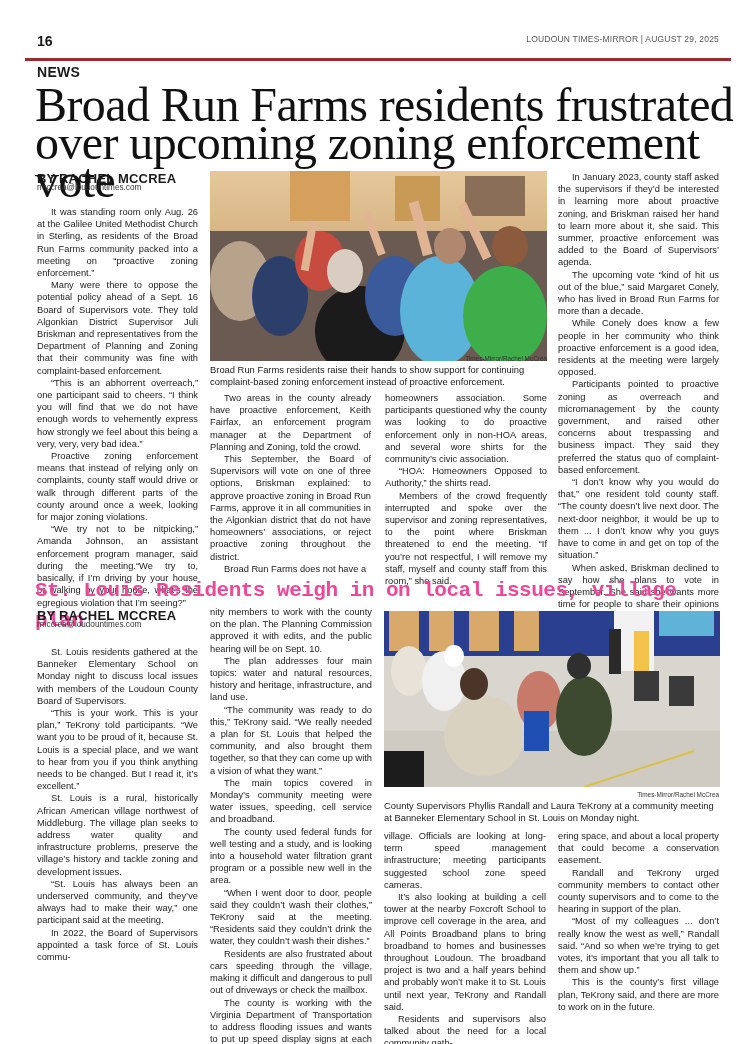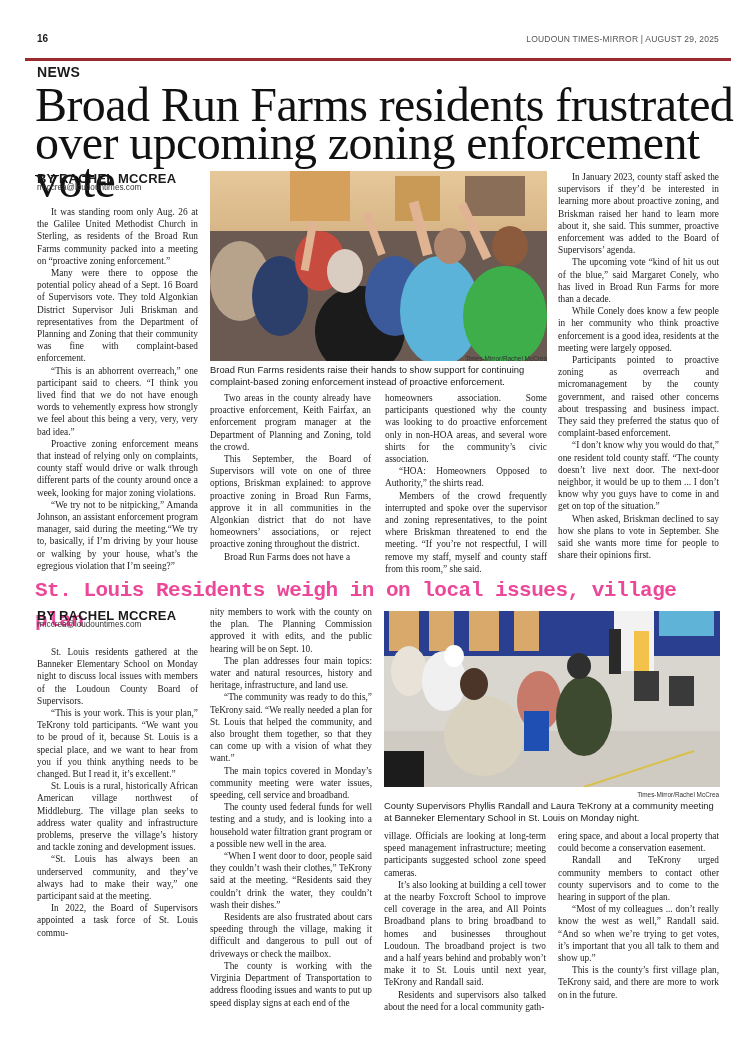--- a/index.html
+++ b/index.html
@@ -1,31 +1,31 @@
 <!DOCTYPE html>
 <html><head>
 <meta charset="utf-8">
 <style>
   * { margin: 0; padding: 0; box-sizing: border-box; }
   html, body { width: 756px; height: 1044px; background: #ffffff; overflow: hidden; }
   body { position: relative; font-family: "Liberation Serif", serif; color: #1a1a1a; }
 
   .folio { position: absolute; top: 33px; left: 37px; right: 37px; height: 14px; }
-  .page-num { position: absolute; left: 0; top: 0; font-family: "Liberation Sans", sans-serif; font-weight: bold; font-size: 10px; color: #1a1a1a; }
+  .page-num { position: absolute; left: 0; top: 0; font-family: "Liberation Sans", sans-serif; font-weight: bold; font-size: 14px; color: #1a1a1a; }
   .folio-right { position: absolute; right: 0; top: 1px; font-family: "Liberation Sans", sans-serif; font-size: 8.5px; color: #555; letter-spacing: 0.2px; }
   .rule { position: absolute; top: 58px; left: 25px; right: 25px; height: 3px; background: #9b2a30; }
   .section { position: absolute; top: 64px; left: 37px; font-family: "Liberation Sans", sans-serif; font-weight: bold; font-size: 14px; color: #1a1a1a; letter-spacing: 0.3px; text-align: right; }
 
   .headline1 { position: absolute; top: 86px; left: 35px; width: 700px; font-family: "Liberation Serif", serif; font-size: 48px; line-height: 38px; font-weight: normal; color: #111; letter-spacing: -0.6px; transform: scaleX(1.0); }
   .headline2 { position: absolute; top: 576px; left: 35px; width: 700px; font-family: Liberation Mono, monospace; font-size: 21px; line-height: 30px; color: #ec4899; letter-spacing: -0.5px; }
 
   .byline { position: absolute; font-family: "Liberation Sans", sans-serif; font-weight: bold; font-size: 13px; color: #1a1a1a; letter-spacing: 0.2px; }
   .email { position: absolute; font-family: "Liberation Sans", sans-serif; font-size: 8.2px; color: #333; }
 
-  .col { position: absolute; font-family: Liberation Serif, serif; font-size: 9.3px; line-height: 12.2px; color: #222; text-align: justify; hyphens: manual; }
+  .col { position: absolute; font-family: Liberation Sans, sans-serif; font-size: 9.3px; line-height: 12.2px; color: #222; text-align: justify; hyphens: manual; }
   .col p { text-indent: 14px; }
 
   .photo { position: absolute; overflow: hidden; }
   .credit { position: absolute; font-family: "Liberation Sans", sans-serif; font-size: 6.4px; color: #333; text-align: right; }
   .caption { position: absolute; font-family: "Liberation Sans", sans-serif; font-size: 9.4px; line-height: 12px; color: #1a1a1a; }
 </style>
 </head>
 <body>
 
 <div class="folio">
@@ -38,21 +38,21 @@
 <h1 class="headline1">
   <span>Broad Run Farms residents frustrated</span><br>
   <span>over upcoming zoning enforcement vote</span>
 </h1>
 <div class="byline" style="top:171px;left:37px;">BY RACHEL MCCREA</div>
 <div class="email" style="top:183px;left:37px;">rmccrea@loudountimes.com</div>
 
 <div class="col" style="top:206px;left:37px;width:161px;">
   <p>It was standing room only Aug. 26 at the Galilee United Methodist Church in Sterling, as residents of the Broad Run Farms community packed into a meeting on “proactive zoning enforcement.”</p>
   <p>Many were there to oppose the potential policy ahead of a Sept. 16 Board of Supervisors vote. They told Algonkian District Supervisor Juli Briskman and representatives from the Department of Planning and Zoning that their community was fine with complaint-based enforcement.</p>
-  <p>“This is an abhorrent overreach,” one participant said to cheers. “I think you lived find that we do not have enough words to vehemently express how strongly we feel about this being a very, very, very bad idea.”</p>
+  <p>“This is an abhorrent overreach,” one participant said to cheers. “I think you will find that we do not have enough words to vehemently express how strongly we feel about this being a very, very, very bad idea.”</p>
   <p>Proactive zoning enforcement means that instead of relying only on complaints, county staff would drive or walk through different parts of the county around once a week, looking for major zoning violations.</p>
   <p>“We try not to be nitpicking,” Amanda Johnson, an assistant enforcement program manager, said during the meeting.“We try to, basically, if I’m driving by your house or walking by your house, what’s the egregious violation that I’m seeing?”</p>
 </div>
 
 <div class="photo" style="top:171px;left:210px;width:337px;height:190px;">
   <svg width="337" height="190" viewBox="0 0 337 190">
     <defs>
       <linearGradient id="wall1" x1="0" y1="0" x2="0" y2="1">
         <stop offset="0" stop-color="#e6c89a"></stop>
           <stop offset="1" stop-color="#b98e5e"></stop>

